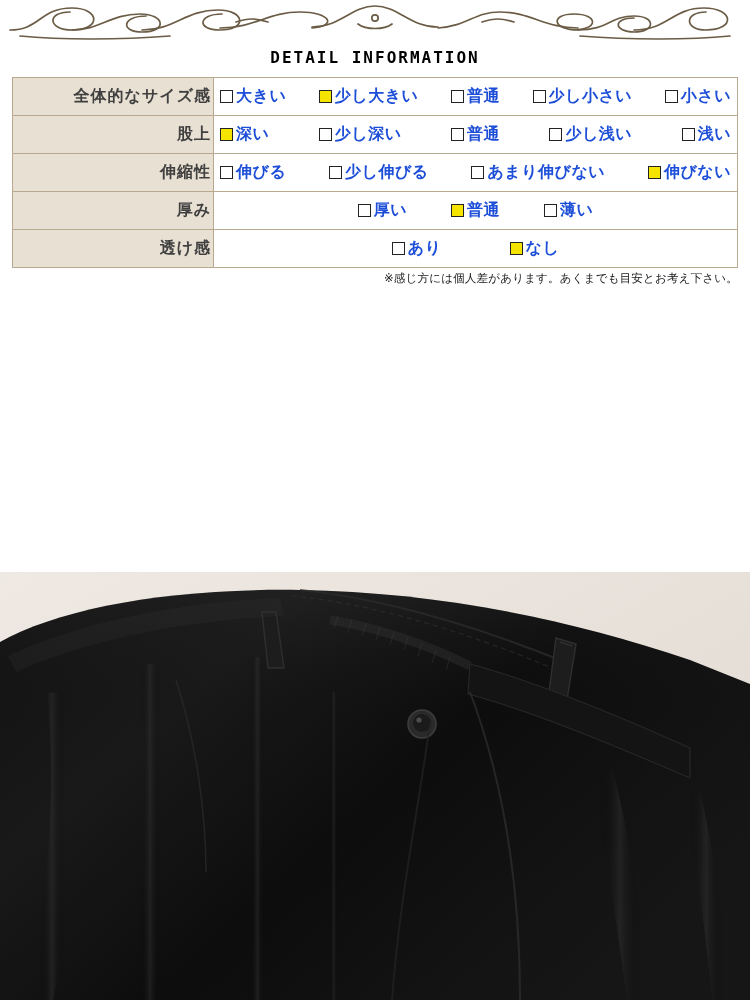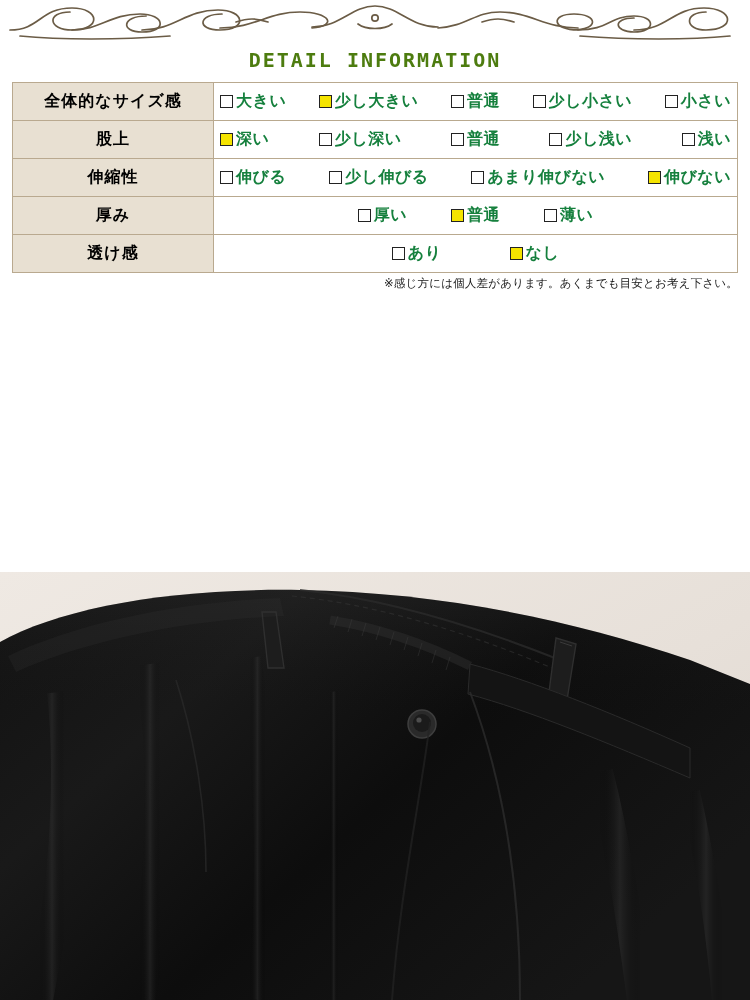--- a/index.html
+++ b/index.html
@@ -21,45 +21,45 @@
     height: 46px;
     position: relative;
     overflow: hidden;
   }
   .ornament svg { display: block; }
 
   
   .title {
     text-align: center;
     font-family: "DejaVu Sans Mono", monospace;
-    font-size: 20px;
+    font-size: 16px;
     font-weight: bold;
     letter-spacing: 2px;
-    color: #4d7c0f;
+    color: #000000;
     padding: 2px 0 10px 0;
   }
 
   
   table.detail {
     border-collapse: collapse;
     width: 726px;
     margin: 0 12px;
     table-layout: fixed;
   }
   table.detail td {
     border: 1px solid #b9a98f;
     vertical-align: middle;
   }
   td.label {
     width: 196px;
     background: #e8e0d2;
-    text-align: center;
+    text-align: right;
     font-size: 16px;
     font-weight: bold;
-    color: #000000;
+    color: #404040;
     padding: 4px 2px;
     letter-spacing: 1px;
   }
   td.label.sm { font-size: 15px; letter-spacing: 0px; }
   td.value {
     background: #ffffff;
     padding: 8px 6px;
     font-size: 16px;
     color: #1a1a1a;
   }
@@ -70,21 +70,21 @@
     flex-wrap: nowrap;
     white-space: nowrap;
   }
   .opts.center { justify-content: center; }
   .opts.spread { justify-content: space-between; }
   .opt {
     display: inline-flex;
     align-items: center;
     font-size: 16px;
     font-weight: bold;
-    color: #15803d;
+    color: #1d4ed8;
     letter-spacing: 0.5px;
   }
   .opts.center .opt { margin: 0 22px; justify-content: center; }
   .box {
     display: inline-block;
     width: 13px;
     height: 13px;
     border: 1.6px solid #222;
     margin-right: 3px;
     background: #fff;

